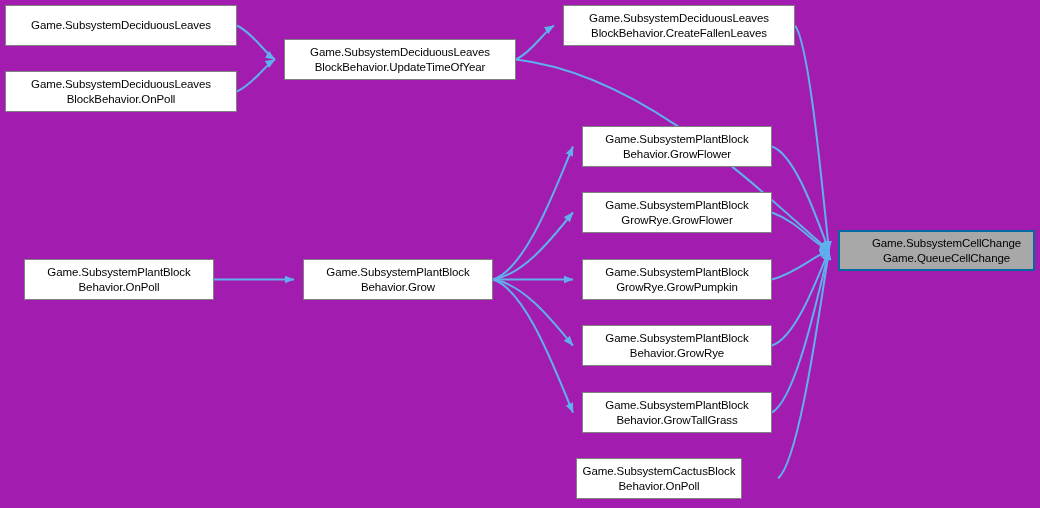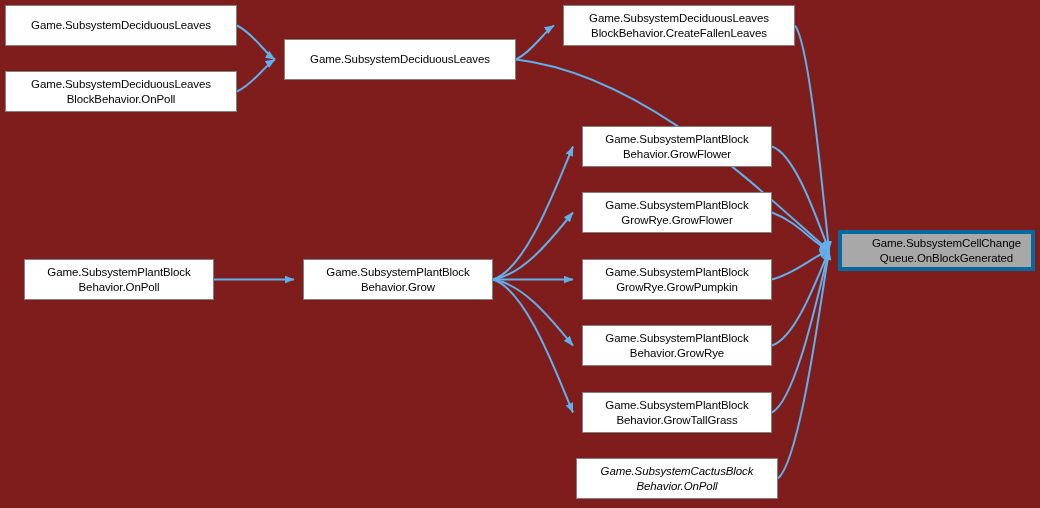--- a/index.html
+++ b/index.html
@@ -4,21 +4,21 @@
 <style>
   html, body {
     margin: 0;
     padding: 0;
     background: #000000;
   }
   #canvas {
     position: relative;
     width: 1040px;
     height: 508px;
-    background: #7f1d1d;
+    background: #a21caf;
     overflow: hidden;
     font-family: "Liberation Sans", sans-serif;
   }
   svg.edges {
     position: absolute;
     left: 0;
     top: 0;
     width: 1040px;
     height: 508px;
     pointer-events: none;
@@ -34,21 +34,21 @@
     text-align: center;
     display: flex;
     flex-direction: column;
     align-items: center;
     justify-content: center;
     white-space: pre;
     letter-spacing: -0.1px;
   }
   .node.highlight {
     background: #a8a8a8;
-    border: 4px solid #0369a1;
+    border: 2px solid #0369a1;
     padding-left: 20px;
   }
   .node .l1, .node .l2 { display: block; }
 </style>
 </head>
 <body>
 
 <div id="canvas">
   <svg class="edges" viewBox="0 0 1040 508" xmlns="http://www.w3.org/2000/svg">
     <defs>
@@ -72,25 +72,25 @@
         <path d="M772,212.5 C797.65,222 811.9,242.14 829,250.5" marker-end="url(#ah)"></path>
         <path d="M772,279.5 C797.65,272.25 811.9,256.88 829,250.5" marker-end="url(#ah)"></path>
         <path d="M772,345.5 C795.94,337.9 817.6,277.1 829,250.5" marker-end="url(#ah)"></path>
         <path d="M772,412.5 C795.94,399.54 817.6,295.86 829,250.5" marker-end="url(#ah)"></path>
         <path d="M778,478.5 C799.42,460.26 818.8,314.34000000000003 829,250.5" marker-end="url(#ah)"></path>
       </g>
   </svg>
   <div id="node-layer">
       <div class="node" style="left: 5px; top: 5px; width: 232px; height: 41px;"><span class="l1">Game.SubsystemDeciduousLeaves</span></div>
       <div class="node" style="left: 5px; top: 71px; width: 232px; height: 41px;"><span class="l1">Game.SubsystemDeciduousLeaves</span><span class="l2">BlockBehavior.OnPoll</span></div>
-      <div class="node" style="left: 284px; top: 39px; width: 232px; height: 41px;"><span class="l1">Game.SubsystemDeciduousLeaves</span></div>
+      <div class="node" style="left: 284px; top: 39px; width: 232px; height: 41px;"><span class="l1">Game.SubsystemDeciduousLeaves</span><span class="l2">BlockBehavior.UpdateTimeOfYear</span></div>
       <div class="node" style="left: 563px; top: 5px; width: 232px; height: 41px;"><span class="l1">Game.SubsystemDeciduousLeaves</span><span class="l2">BlockBehavior.CreateFallenLeaves</span></div>
       <div class="node" style="left: 24px; top: 259px; width: 190px; height: 41px;"><span class="l1">Game.SubsystemPlantBlock</span><span class="l2">Behavior.OnPoll</span></div>
       <div class="node" style="left: 303px; top: 259px; width: 190px; height: 41px;"><span class="l1">Game.SubsystemPlantBlock</span><span class="l2">Behavior.Grow</span></div>
       <div class="node" style="left: 582px; top: 126px; width: 190px; height: 41px;"><span class="l1">Game.SubsystemPlantBlock</span><span class="l2">Behavior.GrowFlower</span></div>
       <div class="node" style="left: 582px; top: 192px; width: 190px; height: 41px;"><span class="l1">Game.SubsystemPlantBlock</span><span class="l2">GrowRye.GrowFlower</span></div>
       <div class="node" style="left: 582px; top: 259px; width: 190px; height: 41px;"><span class="l1">Game.SubsystemPlantBlock</span><span class="l2">GrowRye.GrowPumpkin</span></div>
       <div class="node" style="left: 582px; top: 325px; width: 190px; height: 41px;"><span class="l1">Game.SubsystemPlantBlock</span><span class="l2">Behavior.GrowRye</span></div>
       <div class="node" style="left: 582px; top: 392px; width: 190px; height: 41px;"><span class="l1">Game.SubsystemPlantBlock</span><span class="l2">Behavior.GrowTallGrass</span></div>
-      <div class="node" style="left: 576px; top: 458px; width: 202px; height: 41px; font-style: italic;"><span class="l1">Game.SubsystemCactusBlock</span><span class="l2">Behavior.OnPoll</span></div>
-      <div class="node highlight" style="left: 838px; top: 230px; width: 197px; height: 41px;"><span class="l1">Game.SubsystemCellChange</span><span class="l2">Queue.OnBlockGenerated</span></div>
+      <div class="node" style="left: 576px; top: 458px; width: 166px; height: 41px;"><span class="l1">Game.SubsystemCactusBlock</span><span class="l2">Behavior.OnPoll</span></div>
+      <div class="node highlight" style="left: 838px; top: 230px; width: 197px; height: 41px;"><span class="l1">Game.SubsystemCellChange</span><span class="l2">Game.QueueCellChange</span></div>
     </div>
 </div>
 
 </body></html>

